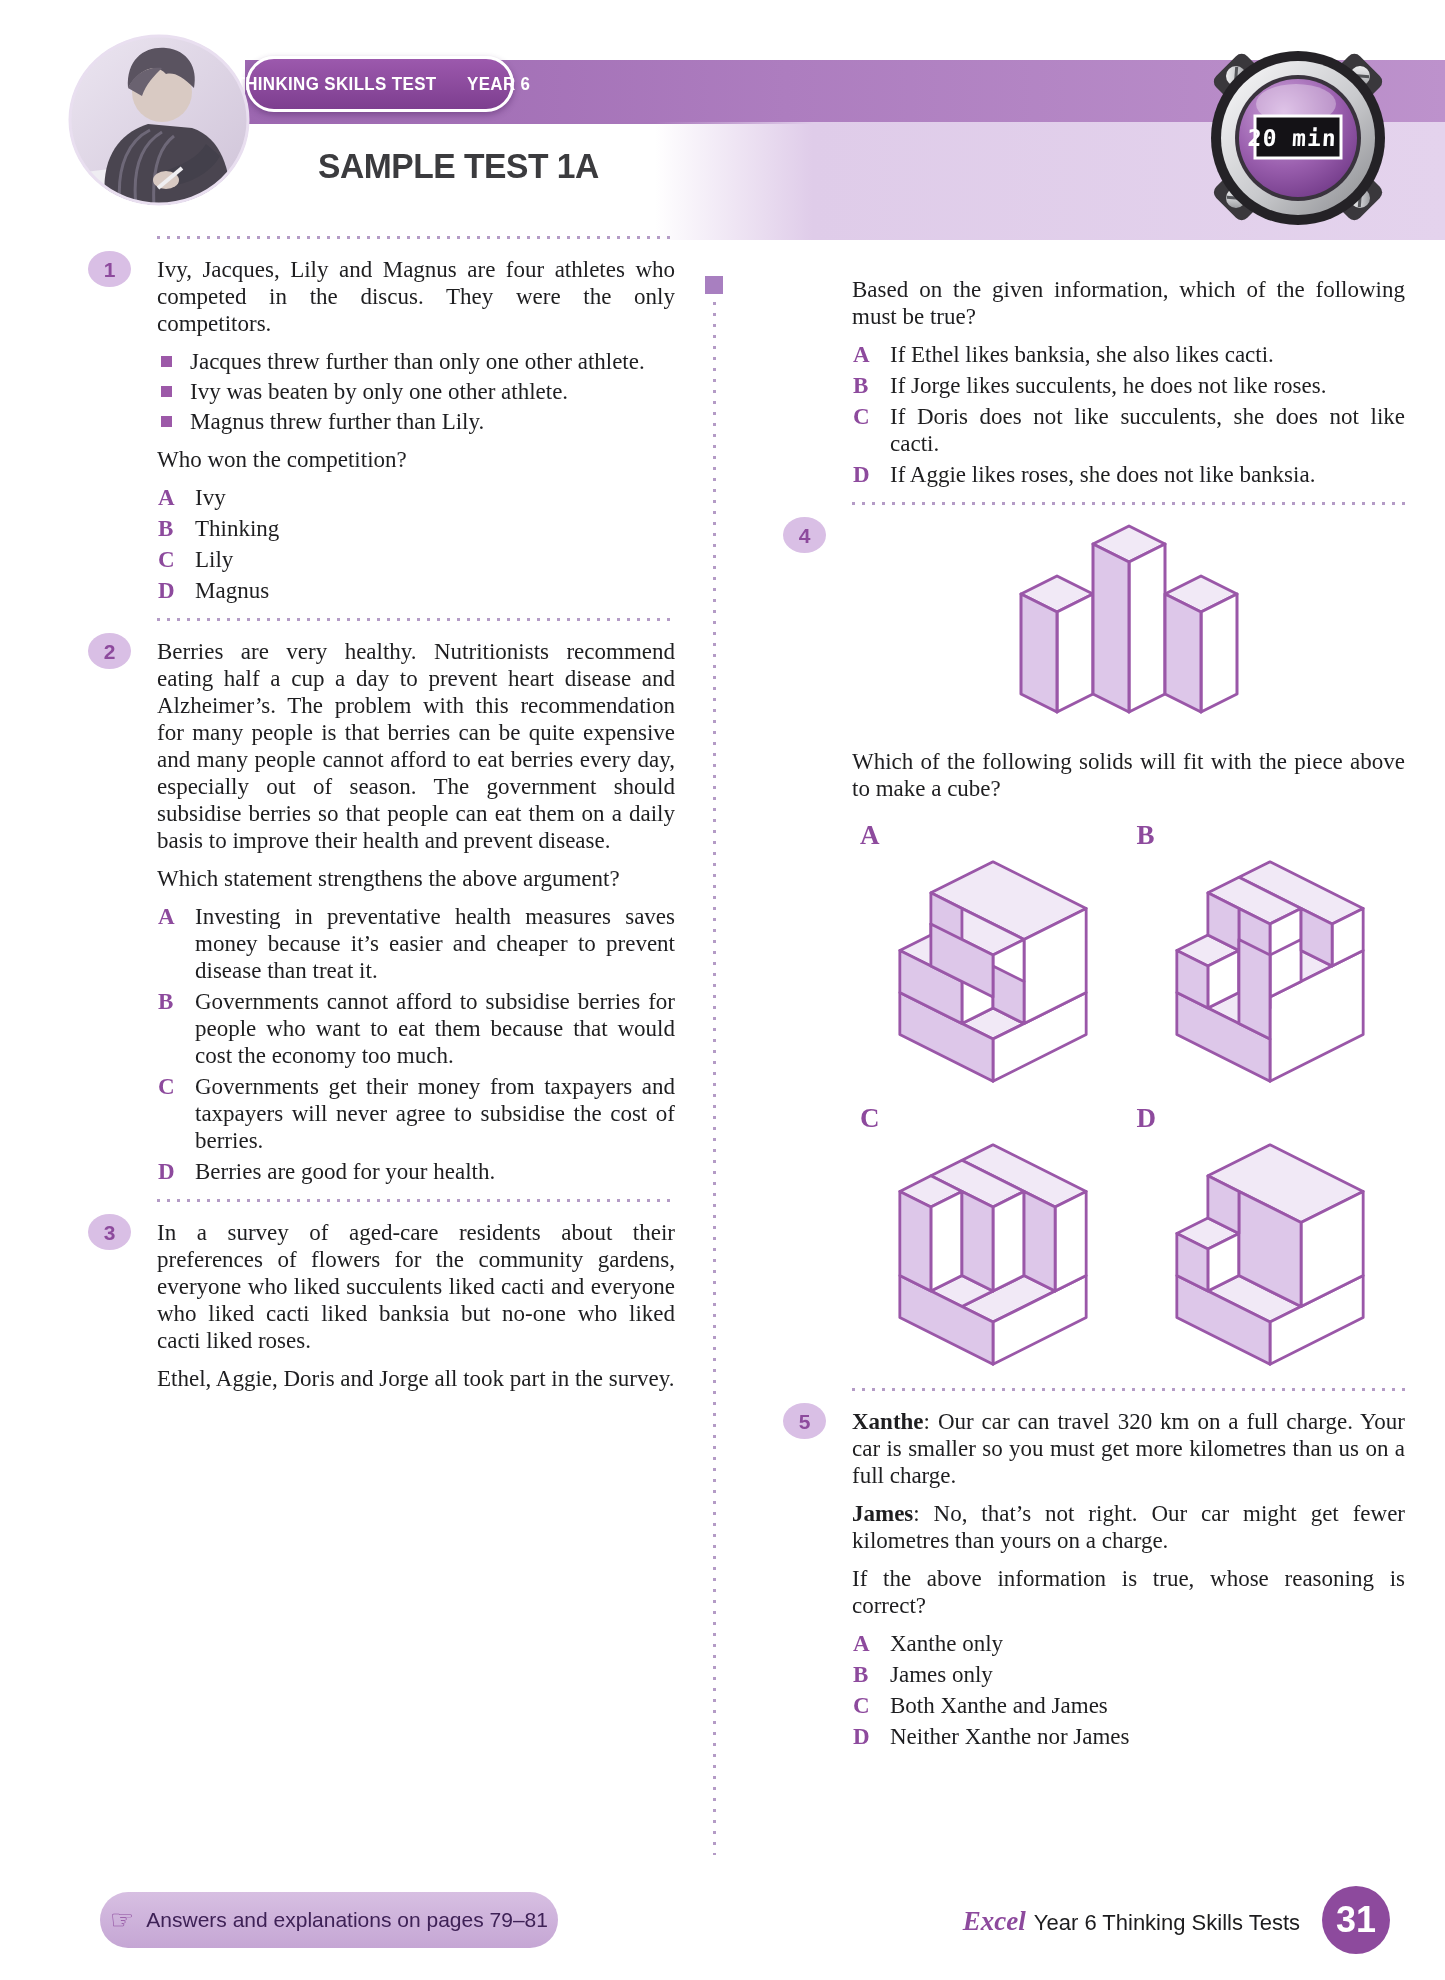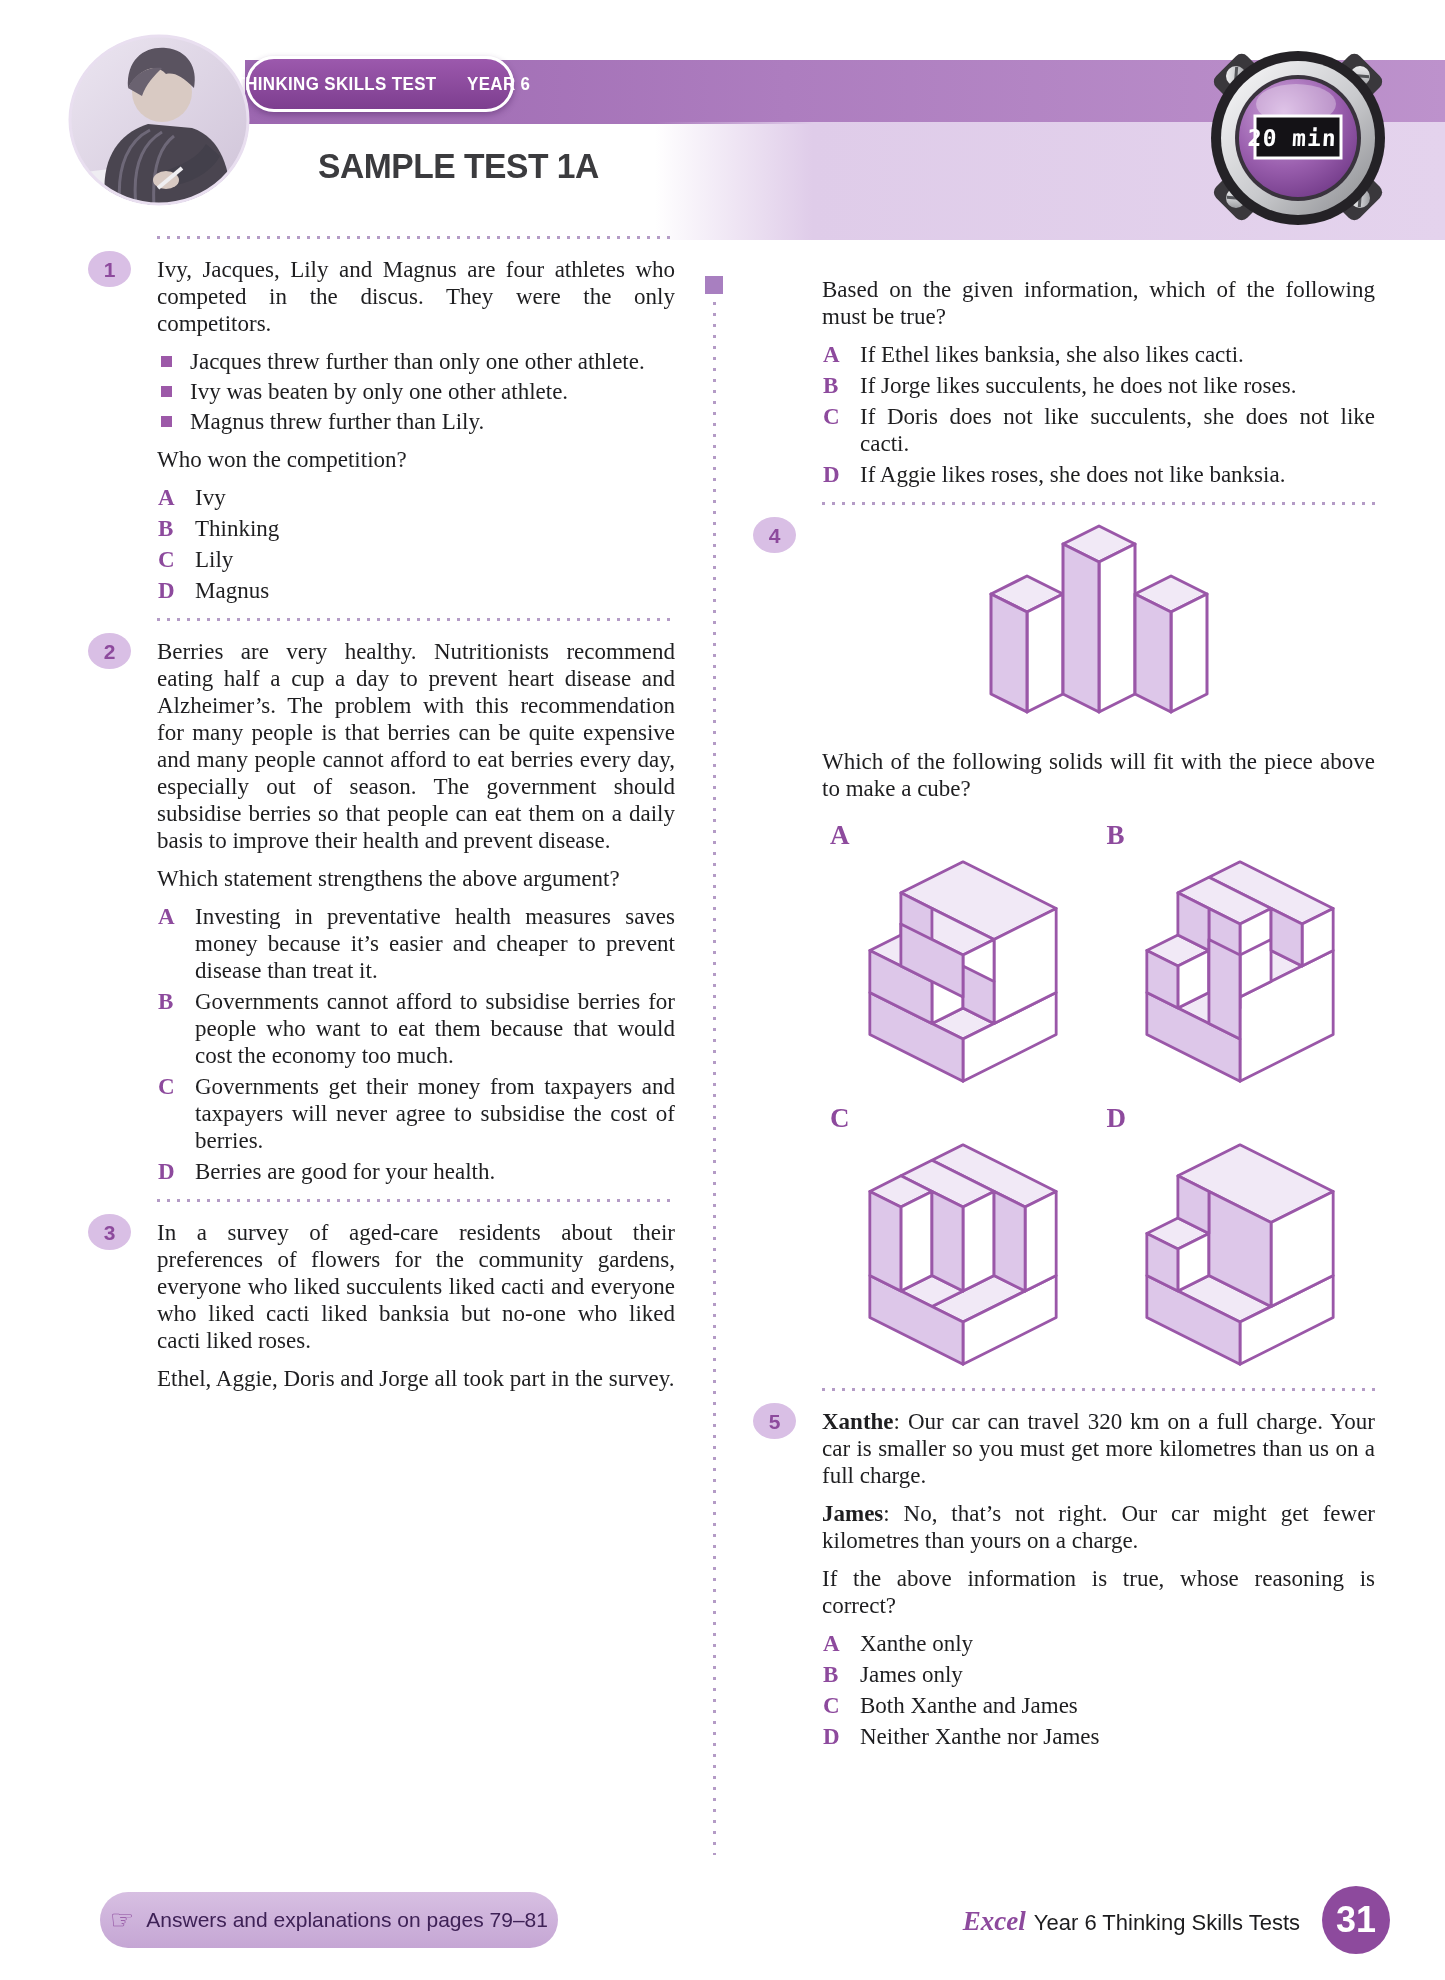--- a/index.html
+++ b/index.html
@@ -18,21 +18,21 @@
     display:flex;align-items:center;justify-content:center;gap:11px;}
   .banner-pill .t{color:#fff;font-family:"Liberation Sans",sans-serif;font-weight:bold;
     font-size:18px;letter-spacing:.4px;transform:scaleX(.94);white-space:nowrap;}
   .banner-pill .bar{width:2px;height:22px;background:#fff;opacity:.95;}
   .page-title{position:absolute;left:318px;top:146px;font-family:"Liberation Sans",sans-serif;
     font-weight:bold;font-size:35px;color:#3b3b3e;letter-spacing:-.5px;transform:scaleX(.96);transform-origin:left;}
   .photo-wrap{position:absolute;left:68px;top:34px;}
   .timer-wrap{position:absolute;left:1196px;top:28px;}
   
   #col-left{position:absolute;left:157px;top:222px;width:518px;}
-  #col-right{position:absolute;left:822px;top:276px;width:553px;}
+  #col-right{position:absolute;left:852px;top:276px;width:553px;}
   .vdiv{position:absolute;left:713px;top:302px;width:3px;height:1553px;
     background-image:repeating-linear-gradient(180deg,#b49bc6 0 3px,transparent 3px 11px);}
   .vdiv-square{position:absolute;left:705px;top:276px;width:18px;height:18px;background:#a87fc0;}
   .hsep{height:3px;margin:14px 0 17px;
     background-image:repeating-linear-gradient(90deg,#b49bc6 0 3px,transparent 3px 10px);}
   
   .q{position:relative;font-size:23px;line-height:27px;}
   .badge{position:absolute;left:-69px;top:-5px;width:43px;height:36px;border-radius:50%;
     background:#d9bfe5;color:#8d4a9d;font-family:"Liberation Sans",sans-serif;font-weight:bold;
     font-size:21px;display:flex;align-items:center;justify-content:center;}

